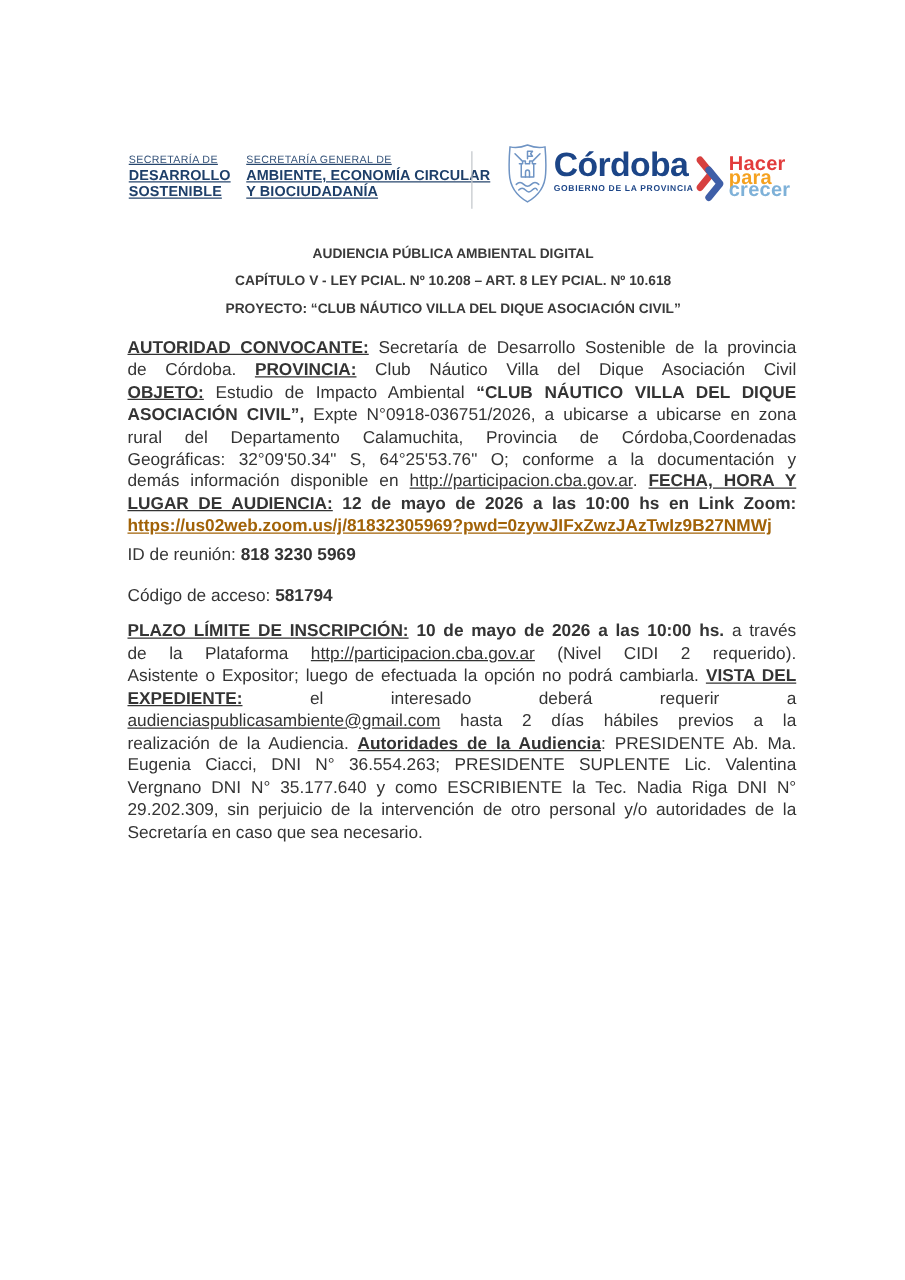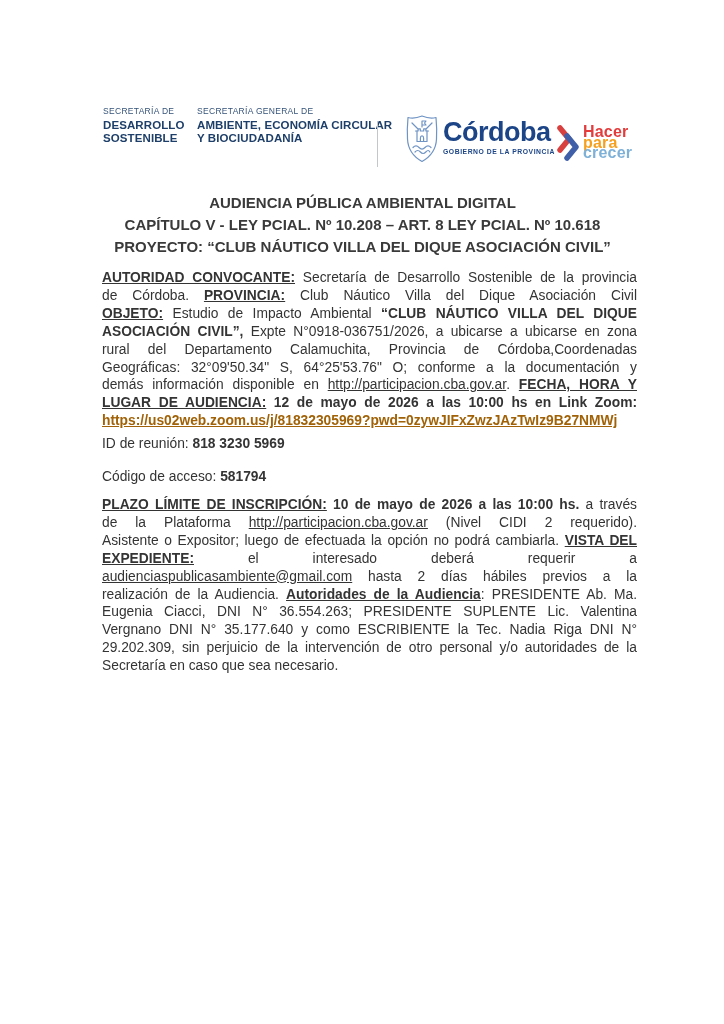--- a/index.html
+++ b/index.html
@@ -7,21 +7,21 @@
     position: relative;
     width: 724px;
     height: 1024px;
     background: #ffffff;
     font-family: "Liberation Sans", "DejaVu Sans", sans-serif;
     overflow: hidden;
   }
 
   
   .hdr { position: absolute; top: 0; left: 0; width: 100%; height: 180px; }
-  .org { position: absolute; top: 106px; color: #27466d; }
+  .org { position: absolute; top: 122px; color: #27466d; text-decoration: underline; }
   .org1 { left: 103px; }
   .org2 { left: 197px; }
   .org-pre { font-size: 8.5px; letter-spacing: 0.3px; margin-bottom: 3px; color: #35537a; }
   .org-main { font-size: 11.5px; font-weight: bold; line-height: 13px; letter-spacing: 0.1px; color: #1e3f69; }
   .hdr-divider { position: absolute; left: 377px; top: 121px; width: 1px; height: 46px; background: #c3c7cc; }
   .shield { position: absolute; left: 404px; top: 113px; }
   .cba { position: absolute; left: 443px; top: 118px; }
   .cba-word { font-size: 27px; font-weight: bold; color: #1c4587; letter-spacing: -0.5px; line-height: 29px; }
   .cba-sub { font-size: 6.8px; font-weight: bold; color: #1c4587; letter-spacing: 0.55px; margin-top: 1px; white-space: nowrap; }
   .hacer { position: absolute; left: 557px; top: 123px; display: flex; align-items: center; gap: 4px; }
@@ -37,21 +37,21 @@
     left: 88px;
     top: 192px;
     width: 549px;
     color: #343434;
     font-size: 13.8px;
     line-height: 17.9px;
   }
   .title {
     text-align: center;
     font-weight: bold;
-    font-size: 15px;
+    font-size: 11px;
     line-height: 22px;
     color: #3a3a3a;
     margin-bottom: 11px;
   }
   .para { margin: 0; }
   .p1    { margin-bottom: 5px; }
   .pid   { margin-bottom: 15px; }
   .pcode { margin-bottom: 10px; }
   .ln { text-align: justify; text-align-last: justify; margin-left: 14px; }
   .ln.left { text-align: left; text-align-last: left; }

